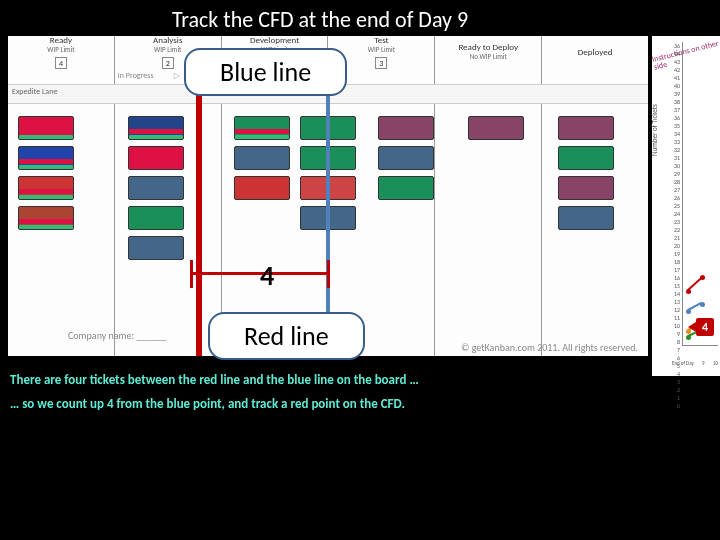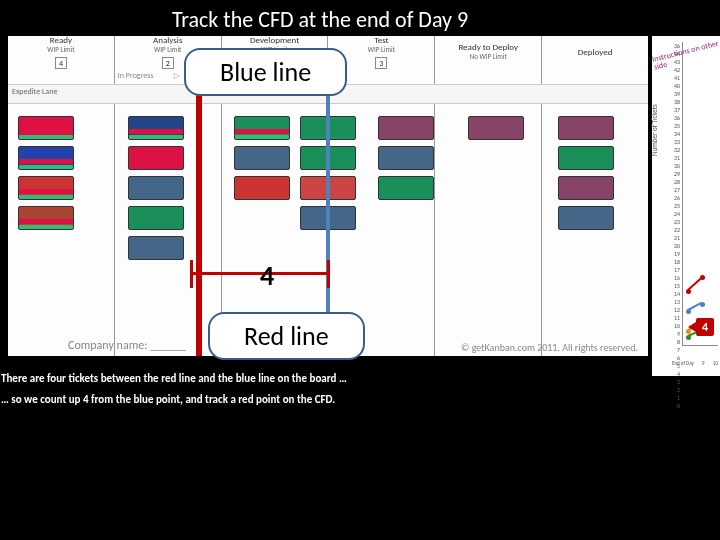--- a/index.html
+++ b/index.html
@@ -22,39 +22,39 @@
   .label-bubble{position:absolute;background:#fff;border:2px solid #385d8a;border-radius:16px;padding:6px 34px;font-size:26px;z-index:5}
   .blue-label{top:48px;left:184px}
   .red-label{top:312px;left:208px}
   .count4{position:absolute;top:258px;left:260px;color:#000;font-size:28px;font-weight:bold;z-index:5}
   .bracket{position:absolute;top:254px;left:190px;width:140px;height:44px;z-index:4}
   .bracket .bar{position:absolute;top:18px;left:0;right:0;height:3px;background:#c00000}
   .bracket .tick{position:absolute;top:6px;width:3px;height:28px;background:#c00000}
   .blue-line{position:absolute;top:92px;left:326px;width:4px;height:260px;background:#4f81bd;z-index:3}
   .red-arrow{position:absolute;top:76px;left:196px;width:6px;height:280px;background:#c00000;z-index:3}
   .red-arrow::before{content:'';position:absolute;top:-10px;left:-6px;border-left:9px solid transparent;border-right:9px solid transparent;border-bottom:12px solid #c00000}
-  .text-lines{position:absolute;top:364px;left:1px;width:700px;color:#ffffff;font-size:11px;line-height:1.2}
+  .text-lines{position:absolute;top:364px;left:10px;width:700px;color:#5eead4;font-size:13px;line-height:1.2}
   .text-lines p{margin:8px 0;font-weight:bold}
   .cfd{position:absolute;top:36px;right:0;width:68px;height:340px;background:#fff;display:flex;flex-direction:column;padding:2px}
   .cfd .yaxis{position:absolute;top:6px;bottom:30px;left:30px;width:1px;background:#888}
   .cfd .xaxis{position:absolute;bottom:30px;left:30px;right:2px;height:1px;background:#888}
   .cfd .ticks{position:absolute;top:6px;bottom:30px;left:10px;width:18px;display:flex;flex-direction:column;justify-content:space-between;font-size:6px;color:#555;text-align:right}
   .cfd .ylabel{position:absolute;left:-2px;top:120px;transform:rotate(-90deg);transform-origin:left top;font-size:7px;color:#555}
   .cfd .pt{position:absolute;width:5px;height:5px;border-radius:50%}
   .blue-pt{background:#4f81bd}
   .red-pt{background:#c00000}
   .green-pt{background:#2a8f2a}
   .orange-pt{background:#e78b1e}
   .cfd .seg{position:absolute;height:2px;transform-origin:left center}
   .callout4{position:absolute;top:318px;right:6px;width:18px;height:18px;background:#c00000;color:#fff;font-size:12px;text-align:center;line-height:18px;font-weight:bold;border-radius:2px;z-index:6}
   .callout4::before{content:'';position:absolute;left:-8px;top:4px;border-top:5px solid transparent;border-bottom:5px solid transparent;border-right:8px solid #c00000}
   .cfd .bot-labels{position:absolute;bottom:10px;left:20px;right:2px;font-size:5px;color:#555;display:flex;justify-content:space-between}
   .instr{position:absolute;top:10px;right:-6px;transform:rotate(-14deg);font-size:8px;color:#a02a6c;line-height:1}
   .avatar{display:inline-block;width:12px;height:12px;border-radius:50%;background:#89b;vertical-align:middle}
-  .company{position:absolute;bottom:4px;left:60px;font-size:12px;color:#888}
+  .company{position:absolute;bottom:14px;left:60px;font-size:10px;color:#888}
   .footer{position:absolute;bottom:2px;right:10px;font-size:10px;color:#888}
 </style>
 </head>
 <body>
 
 <div class="title">Track the CFD at the end of Day 9</div>
 
 <div class="board">
   <div class="cols">
     <div class="col">

